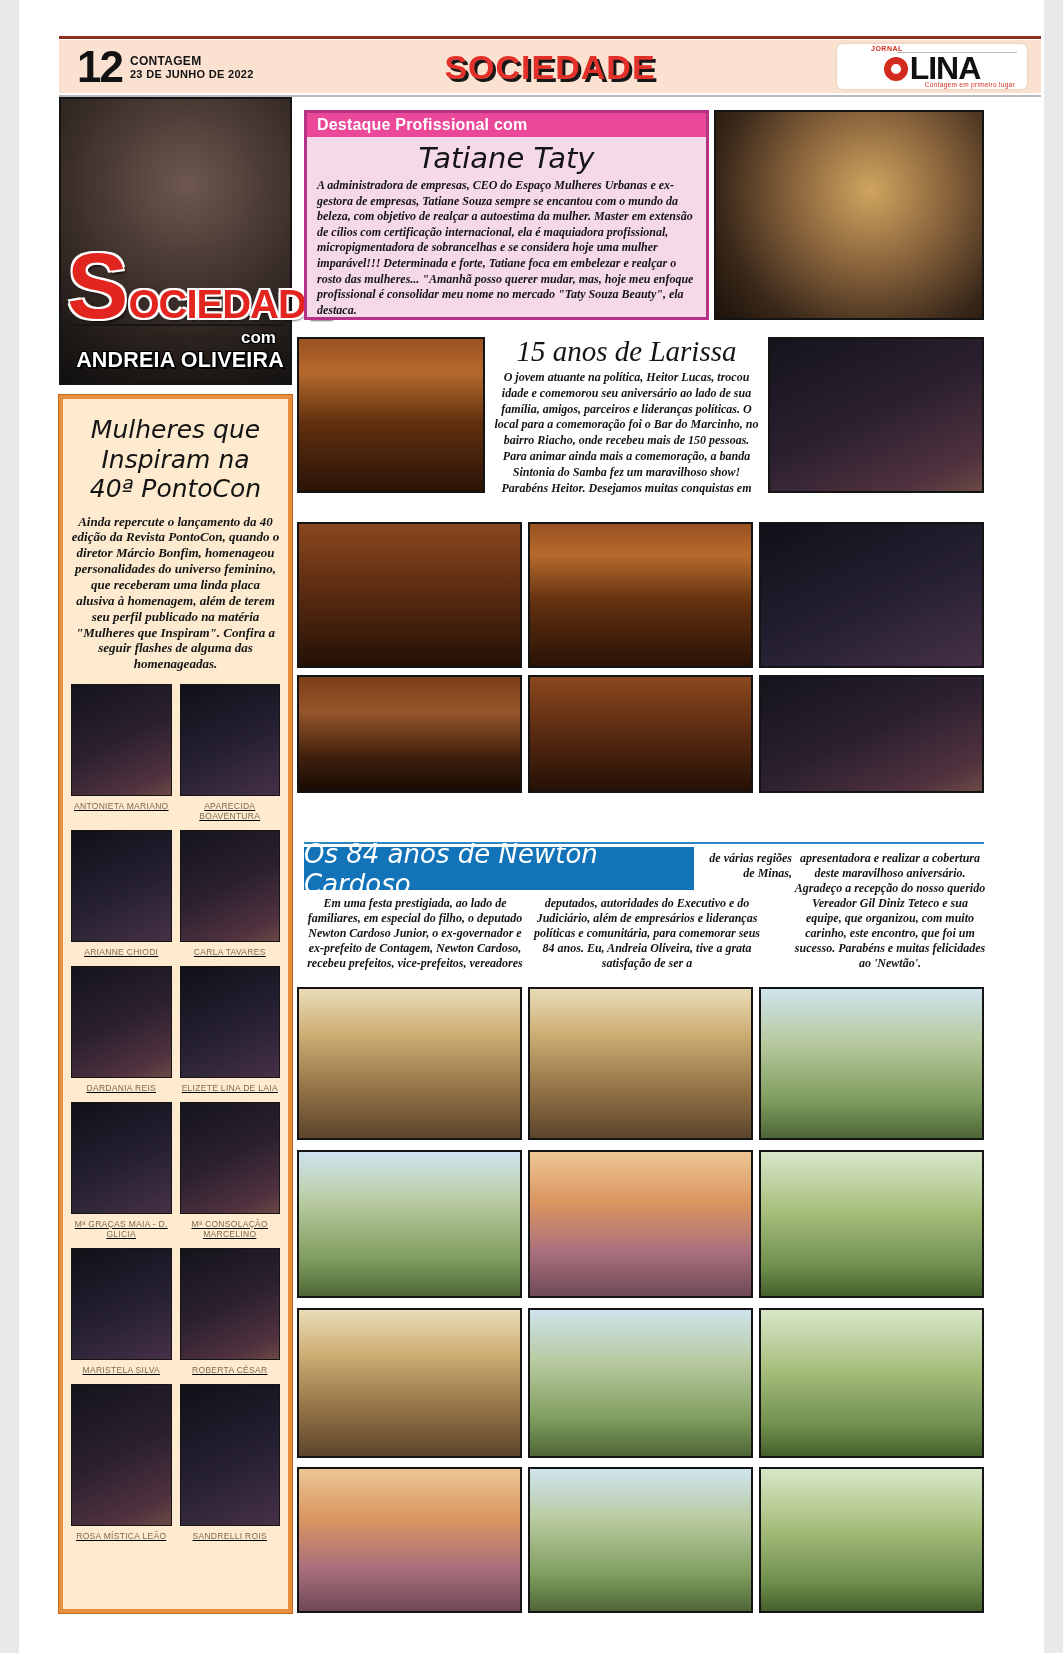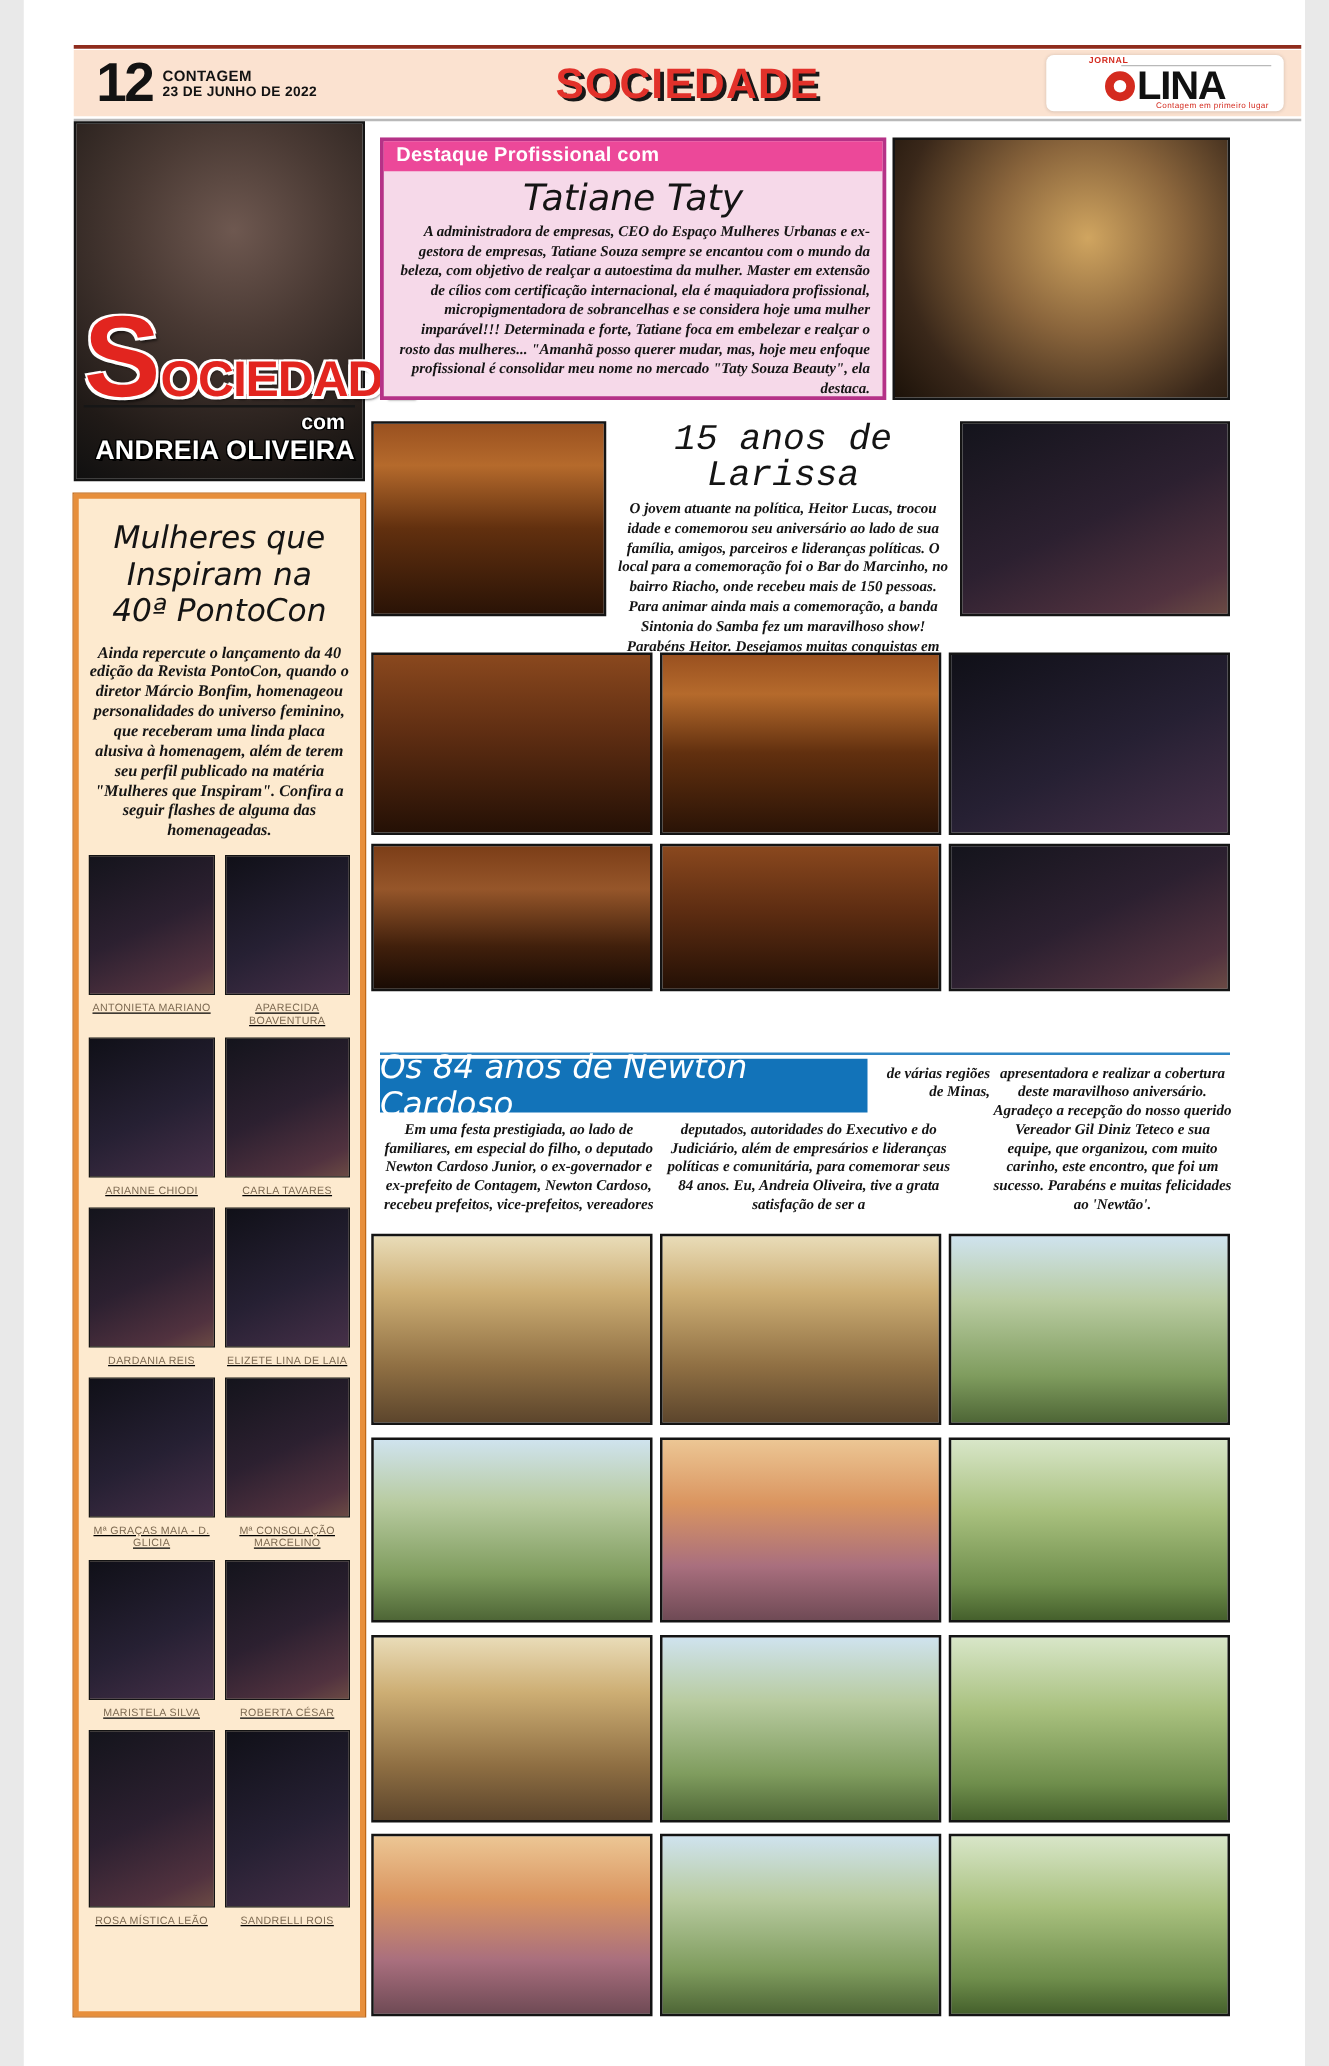--- a/index.html
+++ b/index.html
@@ -51,28 +51,28 @@
   .soc-com{text-align:right;font-size:17px;font-weight:700;color:#fff;margin:2px 8px 0 0;
       text-shadow:1px 1px 0 #000,-1px 1px 0 #000,1px -1px 0 #000;}
   .soc-author{text-align:right;font-size:21.5px;font-weight:700;color:#fff;letter-spacing:.2px;
       text-shadow:2px 2px 0 #000,-1px -1px 0 #000,1px -1px 0 #000,-1px 1px 0 #000;}
 
   
   .destaque{left:285px;top:110px;width:405px;height:210px;border:3px solid #b53287;background:#f6d9e9;box-sizing:border-box;}
   .destaque-bar{background:#ec4899;color:#fff;font-size:16px;font-weight:700;padding:3px 10px;letter-spacing:.2px;}
   .destaque-title{font-family:"DejaVu Sans",sans-serif;font-style:italic;font-size:29px;color:#141414;text-align:center;margin-top:4px;}
   .destaque-body{font-family:"Liberation Serif",serif;font-weight:700;font-style:italic;font-size:12px;line-height:1.3;
-      color:#141414;text-align:right;padding:3px 10px 0 10px;}
+      color:#141414;text-align:left;padding:3px 10px 0 10px;}
   .tatiane-photo{left:695px;top:110px;width:270px;height:210px;}
 
   
   .larissa-row{left:278px;top:337px;width:687px;height:156px;display:flex;}
   .lar-ph-left{width:188px;height:156px;flex:0 0 auto;}
   .lar-text{flex:1;padding:0 8px;}
-  .lar-title{font-family:Liberation Mono, monospace;font-style:italic;font-size:29px;color:#141414;text-align:center;line-height:1;}
+  .lar-title{font-family:Liberation Serif, serif;font-style:italic;font-size:29px;color:#141414;text-align:center;line-height:1;}
   .lar-body{font-family:"Liberation Serif",serif;font-weight:700;font-style:italic;font-size:12px;line-height:1.32;
       color:#141414;text-align:center;margin-top:4px;}
   .lar-ph-right{width:216px;height:156px;flex:0 0 auto;}
   .photo-row{left:278px;width:687px;display:flex;gap:6px;}
   .photo-row .ph{flex:1;}
 
   
   .mulheres{left:40px;top:395px;width:233px;height:1218px;background:#fdeacf;border:4px solid #e78f3c;
       box-shadow:0 0 0 1px #c06818;box-sizing:border-box;padding:10px 8px;}
   .mul-title{font-family:"DejaVu Sans",sans-serif;font-style:italic;font-size:25px;line-height:1.18;color:#141414;

